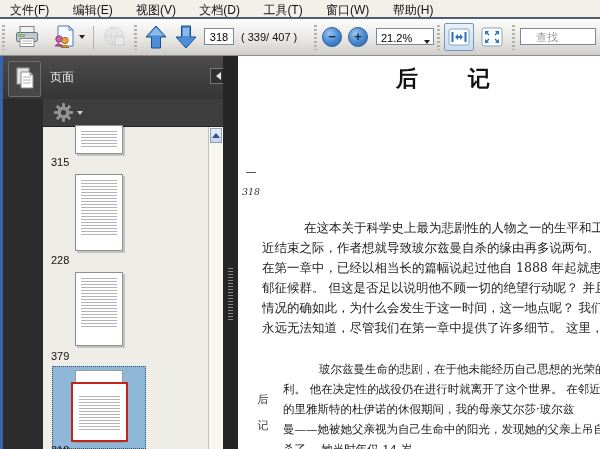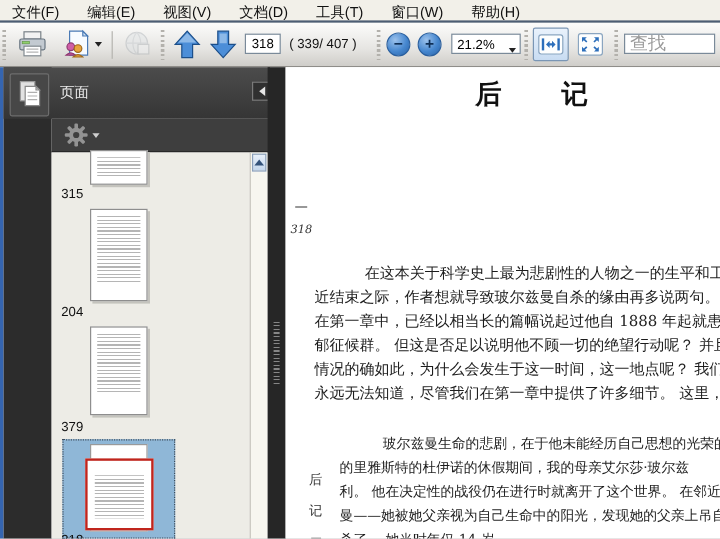--- a/index.html
+++ b/index.html
@@ -28,21 +28,21 @@
            background:#fff;box-sizing:border-box;display:flex;align-items:flex-end;font-size:11px;}
   .zoombox span.val{flex:1;padding-left:4px;}
   .roundbtn{position:absolute;top:8px;width:20px;height:20px;border-radius:50%;
             background:radial-gradient(circle at 35% 30%,#9cc2ec,#4687cf 55%,#2a62a5);
             border:1px solid #2a5f9e;box-sizing:border-box;display:flex;align-items:center;justify-content:center;}
   .roundbtn .sym{color:#0e2f57;font-weight:bold;font-size:13px;line-height:1;margin-top:-1px;}
   .viewbtn{position:absolute;top:4px;width:30px;height:28px;display:flex;align-items:center;justify-content:center;
            border:1px solid transparent;border-radius:2px;box-sizing:border-box;}
   .viewbtn.sel{border:1px solid #7a96b5;background:linear-gradient(#e9f2fc,#c8dcf2);}
   .searchbox{position:absolute;left:520px;top:9px;width:76px;height:17px;border:1px solid #7a8a99;
-             font-size:15px;padding:0 4px;box-sizing:border-box;}
+             font-size:11px;padding:0 15px;box-sizing:border-box;}
   .searchbox::placeholder{color:#9a9a9a;}
   
   .blue-edge{position:absolute;left:0;top:56px;width:3px;height:393px;background:#3565b0;}
   .navstrip{position:absolute;left:3px;top:56px;width:40px;height:393px;background:#2c2c2c;}
   .panelheader{position:absolute;left:3px;top:56px;width:222px;height:43px;
                background:linear-gradient(#4c4c4c,#353535);}
   .pagesbtn{position:absolute;left:5px;top:5px;width:31px;height:34px;background:#474747;
             border:1px solid #6d6d6d;border-radius:2px;display:flex;align-items:center;justify-content:center;}
   .paneltitle{position:absolute;left:47px;top:13px;color:#ececec;font-size:12px;}
   .collapsebtn{position:absolute;left:207px;top:12px;width:14px;height:14px;background:#303030;
@@ -260,21 +260,21 @@
   <div class="thumbarea"></div>
 
   <div class="thumbpage" style="left:75px;top:125px;width:48px;height:29px">
     <div class="thumblines"></div>
   </div>
   <div class="thumblabel" style="left:51px;top:156px">315</div>
 
   <div class="thumbpage" style="left:75px;top:174px;width:48px;height:77px">
     <div class="thumblines" style="bottom:14px"></div>
   </div>
-  <div class="thumblabel" style="left:51px;top:254px">204</div>
+  <div class="thumblabel" style="left:51px;top:254px">228</div>
 
   <div class="thumbpage" style="left:75px;top:272px;width:48px;height:74px">
     <div class="thumblines" style="bottom:18px"></div>
   </div>
   <div class="thumblabel" style="left:51px;top:350px">379</div>
 
   <div class="selthumb">
     <div class="page"></div>
     <div class="viewrect">
       <div class="thumblines"></div>
@@ -301,22 +301,22 @@
       <div class="ln">在这本关于科学史上最为悲剧性的人物之一的生平和工作的书临</div>
       <div class="ln">近结束之际，作者想就导致玻尔兹曼自杀的缘由再多说两句。 我们</div>
       <div class="ln">在第一章中，已经以相当长的篇幅说起过他自 1888 年起就患有的狂</div>
       <div class="ln">郁征候群。 但这是否足以说明他不顾一切的绝望行动呢？ 并且如果</div>
       <div class="ln">情况的确如此，为什么会发生于这一时间，这一地点呢？ 我们或许</div>
       <div class="ln">永远无法知道，尽管我们在第一章中提供了许多细节。 这里，我们</div>
     </div>
 
     <div class="quote">
       <div class="ln">玻尔兹曼生命的悲剧，在于他未能经历自己思想的光荣的胜</div>
+      <div class="ln">利。 他在决定性的战役仍在进行时就离开了这个世界。 在邻近</div>
       <div class="ln">的里雅斯特的杜伊诺的休假期间，我的母亲艾尔莎·玻尔兹</div>
-      <div class="ln">利。 他在决定性的战役仍在进行时就离开了这个世界。 在邻近</div>
       <div class="ln">曼——她被她父亲视为自己生命中的阳光，发现她的父亲上吊自</div>
       <div class="ln">杀了。 她当时年仅 14 岁。</div>
     </div>
 
     <div class="vmargin">
       <div>后</div>
       <div>记</div>
       <div class="vdash">—</div>
     </div>
   </div>

